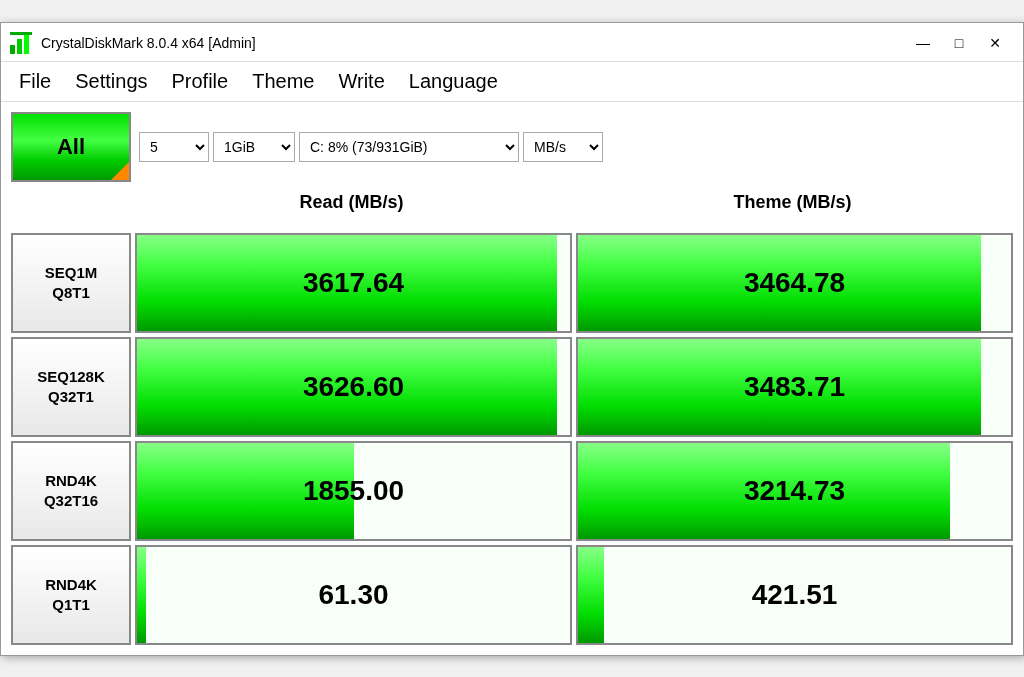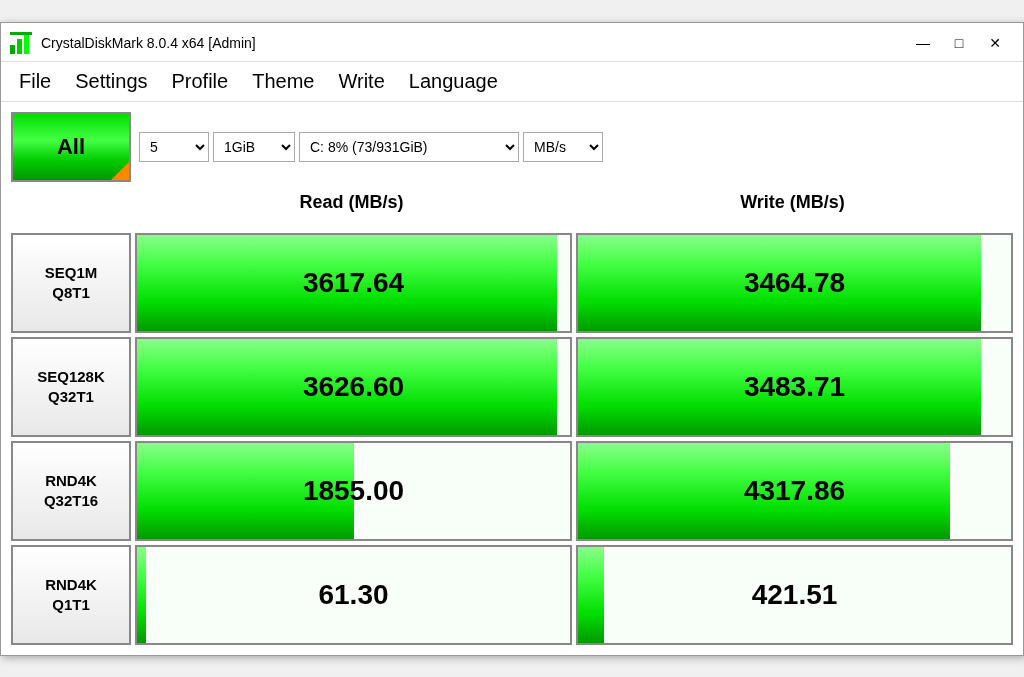--- a/index.html
+++ b/index.html
@@ -244,21 +244,21 @@
           <option>GB/s</option>
           <option>IOPS</option>
           <option>μs</option>
         </select>
       </div>
     </div>
 
     <div class="headers-row">
       <div class="header-label-empty"></div>
       <div class="header-read">Read (MB/s)</div>
-      <div class="header-write">Write (MB/s)</div>
+      <div class="header-write">Theme (MB/s)</div>
     </div>
 
     <div class="data-rows">
 
       <div class="data-row">
         <div class="row-label">
           <span>SEQ1M<br>Q8T1</span>
         </div>
         <div class="row-read">
           <div class="bar-bg" style="width: 97%"></div>
@@ -287,21 +287,21 @@
       <div class="data-row">
         <div class="row-label">
           <span>RND4K<br>Q32T16</span>
         </div>
         <div class="row-read">
           <div class="bar-bg" style="width: 50%"></div>
           <span class="value-text">1855.00</span>
         </div>
         <div class="row-write">
           <div class="bar-bg" style="width: 86%"></div>
-          <span class="value-text">4317.86</span>
+          <span class="value-text">3214.73</span>
         </div>
       </div>
 
       <div class="data-row">
         <div class="row-label">
           <span>RND4K<br>Q1T1</span>
         </div>
         <div class="row-read">
           <div class="bar-bg" style="width: 2%"></div>
           <span class="value-text">61.30</span>

